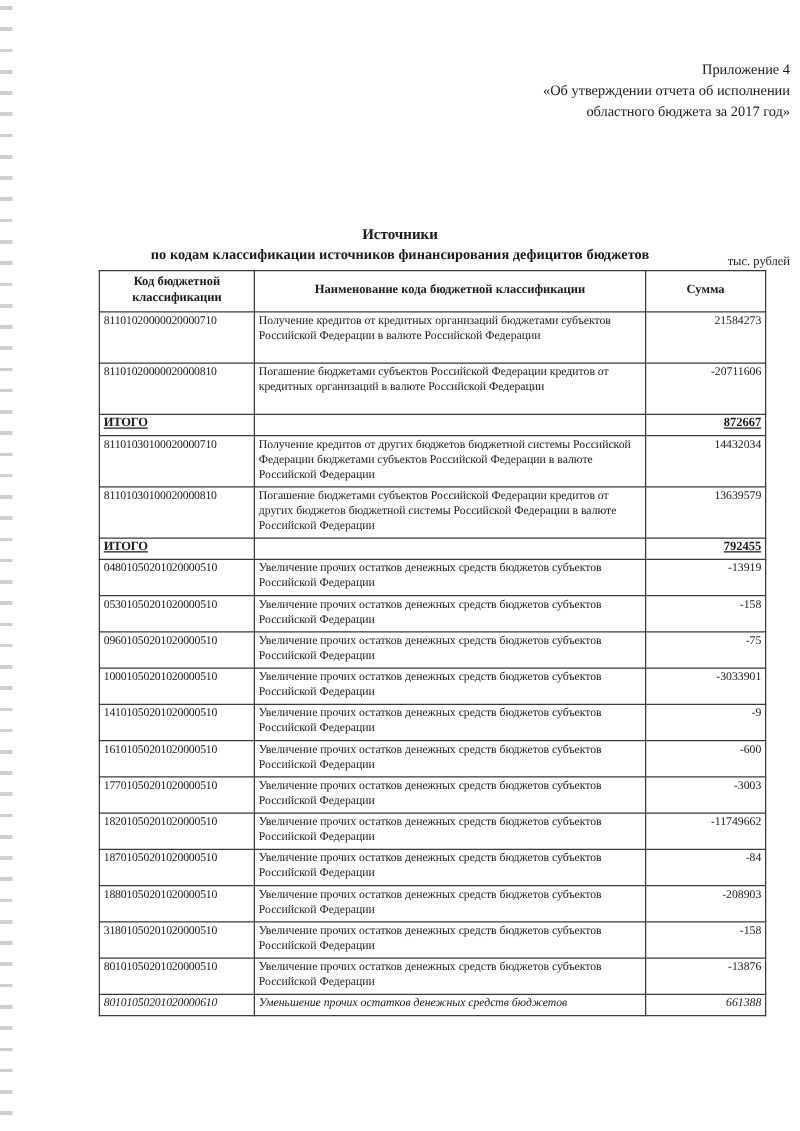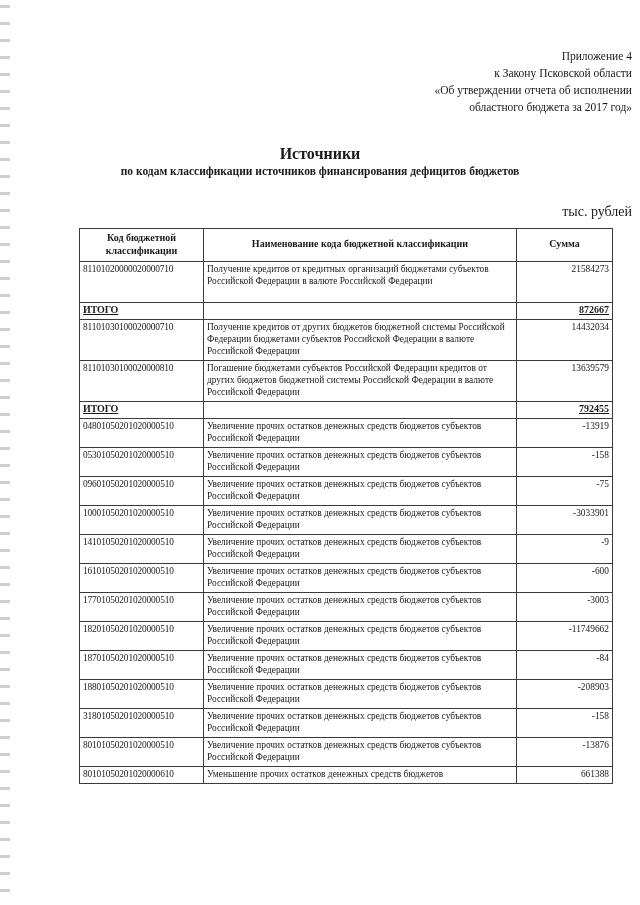--- a/index.html
+++ b/index.html
@@ -79,44 +79,43 @@
   .doc-title {
     position: absolute;
     left: 0;
     top: 146px;
     width: 640px;
     text-align: center;
     font-weight: bold;
     font-size: 11.5px;
     line-height: 16.5px;
   }
-  .doc-title .t1 { font-size: 16px; }
+  .doc-title .t1 { font-size: 12px; margin-top: 33px; }
   .doc-title .t2 { font-size: 11.5px; }
   .doc-title .t3 { font-size: 11.5px; }
 
   
   .units {
     position: absolute;
     right: 28px;
     top: 204px;
-    font-size: 14px;
+    font-size: 10px;
   }
 
   
   .tbl-wrap {
     position: absolute;
     left: 79px;
     top: 216px;
     width: 533px;
   }
   table.budget {
     border-collapse: collapse;
     width: 533px;
     table-layout: fixed;
-    margin-top: 12px;
   }
   table.budget td, table.budget th {
     border: 1px solid #3a3a3a;
     vertical-align: top;
     padding: 1px 3px 2px 3px;
     font-size: 9.4px;
     line-height: 12.1px;
     font-weight: normal;
   }
   col.c-code  { width: 124px; }
@@ -139,34 +138,33 @@
   tr.total td {
     font-weight: bold;
     font-size: 10px;
     text-decoration: underline;
   }
   tr.total td.name { border-left: 1px solid #3a3a3a; }
 
   
   tr.r2 td { height: 25px; }
   tr.r3 td { height: 37px; }
-  tr.r1 td { height: 13px; }
+  tr.r1 td { height: 13px; font-style: italic; }
   tr.total td { height: 13px; }
 </style>
 </head>
 <body>
 
 <div class="page">
 
   <div class="scan-edge"></div>
   <div class="scan-edge-right"></div>
 
   <div class="doc-header">
     <div>Приложение 4</div>
-    <div>к Закону Псковской области</div>
     <div>«Об утверждении отчета об исполнении</div>
     <div>областного бюджета за 2017 год»</div>
   </div>
 
   <div class="doc-title">
     <div class="t1">Источники</div>
     <div class="t3">по кодам классификации источников финансирования дефицитов бюджетов</div>
   </div>
 
   <div class="units">тыс. рублей</div>
@@ -184,20 +182,25 @@
           <th>Наименование кода бюджетной классификации</th>
           <th>Сумма</th>
         </tr>
       </thead>
       <tbody id="tbody">
           <tr class="r3">
             <td class="code">81101020000020000710</td>
             <td class="name">Получение кредитов от кредитных организаций бюджетами субъектов Российской Федерации  в валюте Российской Федерации</td>
             <td class="sum">21584273</td>
           </tr>
+          <tr class="r3">
+            <td class="code">81101020000020000810</td>
+            <td class="name">Погашение бюджетами субъектов Российской Федерации кредитов от кредитных организаций  в валюте Российской Федерации</td>
+            <td class="sum">-20711606</td>
+          </tr>
           <tr class="total">
             <td class="code">ИТОГО</td>
             <td class="name"></td>
             <td class="sum">872667</td>
           </tr>
           <tr class="r3">
             <td class="code">81101030100020000710</td>
             <td class="name">Получение  кредитов от других бюджетов бюджетной системы  Российской Федерации бюджетами субъектов Российской Федерации в валюте Российской Федерации</td>
             <td class="sum">14432034</td>
           </tr>

